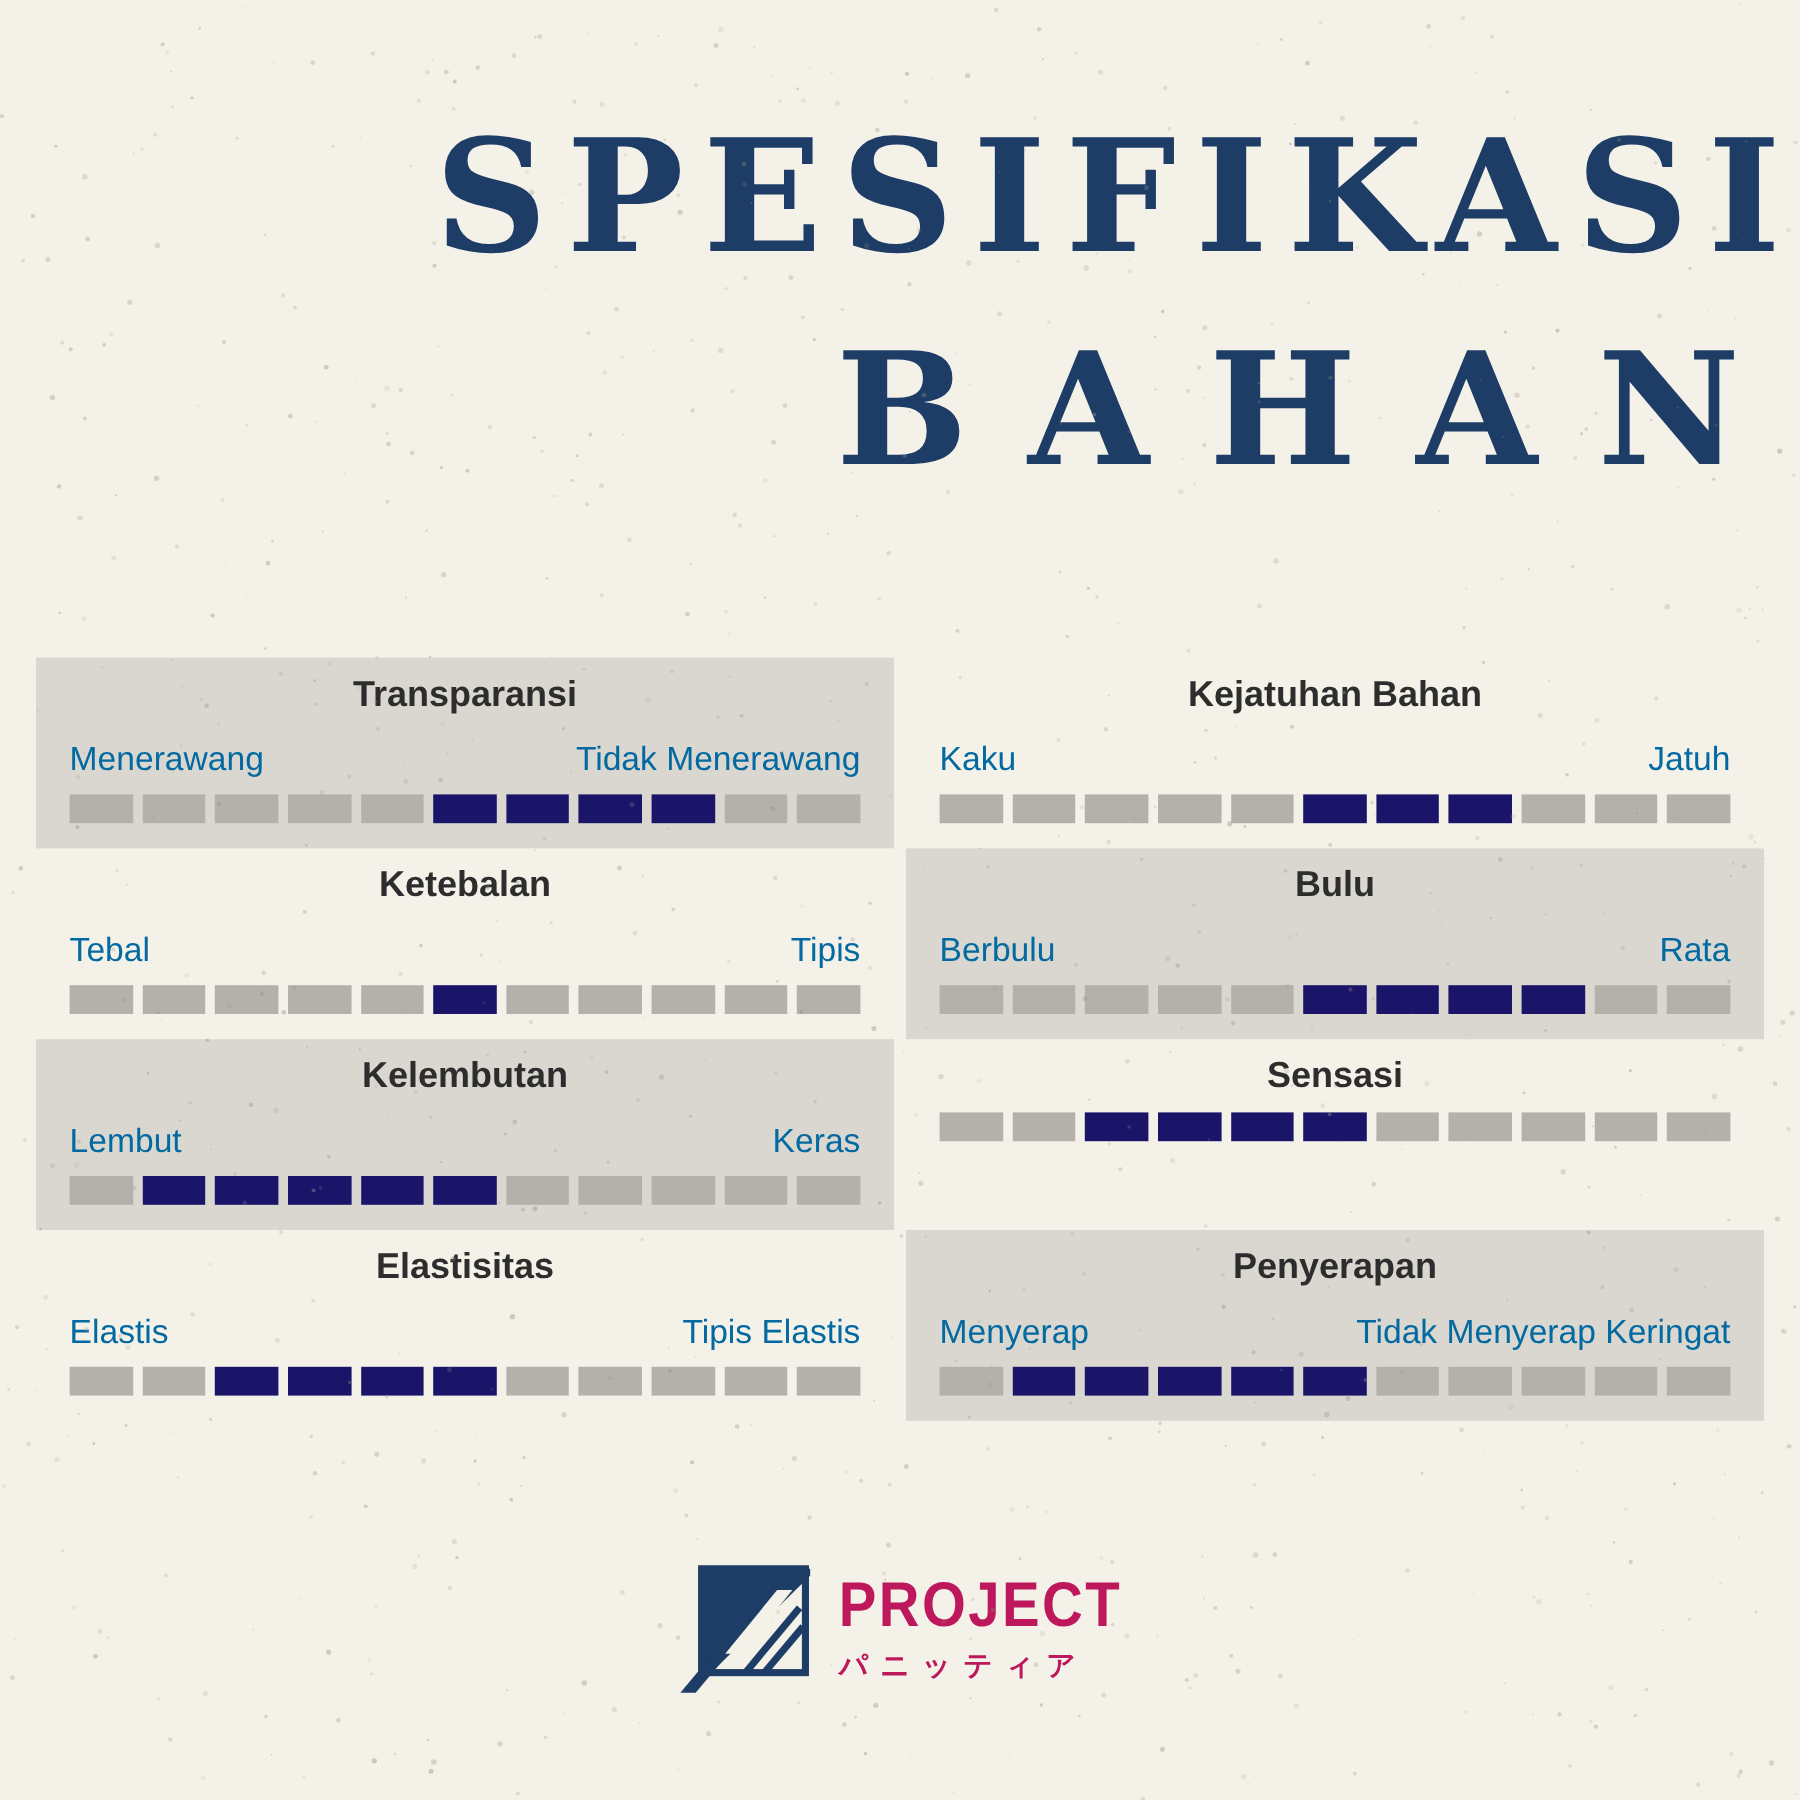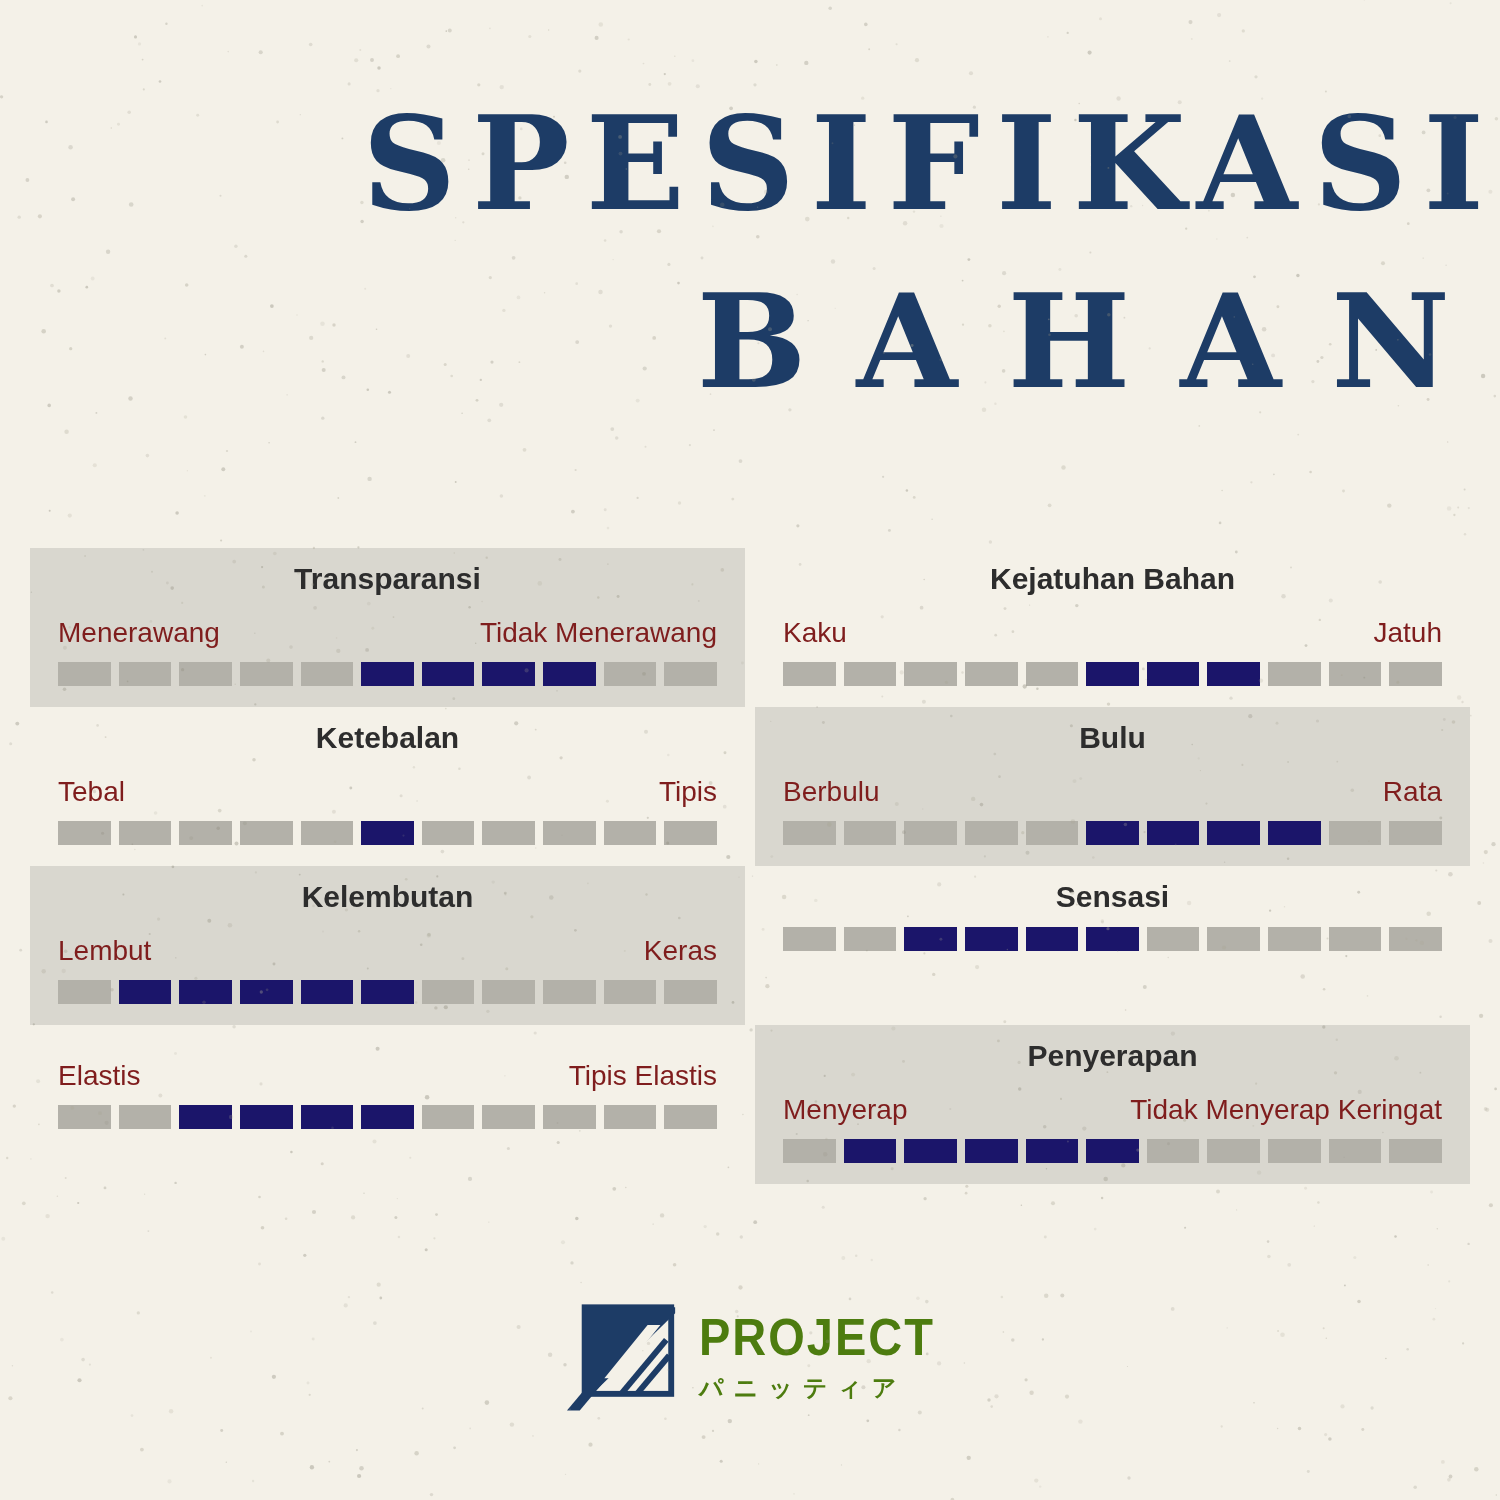--- a/index.html
+++ b/index.html
@@ -13,28 +13,28 @@
   .main-title .line1{display:block;font-size:130px;letter-spacing:16px;padding-left:16px;}
   .main-title .line2{display:block;font-size:130px;letter-spacing:50px;padding-left:75px;margin-top:48px;}
 
   
   .grid{position:absolute;top:548px;left:30px;width:1440px;z-index:2;
         display:grid;grid-template-columns:715px 715px;column-gap:10px;}
   .col{display:flex;flex-direction:column;}
   .section{height:159px;box-sizing:border-box;padding:14px 28px 0 28px;}
   .section.panel{background:#d9d7cf;}
   .sec-title{text-align:center;font-size:30px;font-weight:700;color:#2d2d2d;}
-  .labels{display:flex;justify-content:space-between;margin-top:21px;font-size:28px;color:#7f1d1d;}
+  .labels{display:flex;justify-content:space-between;margin-top:21px;font-size:28px;color:#0369a1;}
   .bar{display:flex;gap:8px;margin-top:13px;}
   .seg{flex:1;height:24px;background:#b3b1a9;}
   .seg.filled{background:#1b156a;}
 
   
   .brand{position:absolute;top:1298px;left:0;right:0;z-index:2;
-         display:flex;justify-content:center;align-items:center;gap:16px;color:#4d7c0f;}
+         display:flex;justify-content:center;align-items:center;gap:16px;color:#be185d;}
   .brand-mark{width:118px;height:116px;}
   .brand-text{display:flex;flex-direction:column;align-items:flex-start;}
   .brand-name{font-size:47px;font-weight:800;letter-spacing:2px;transform:scaleY(1.12);transform-origin:left center;}
   .brand-sub{font-size:24px;font-weight:700;letter-spacing:10px;margin-top:8px;}
 </style>
 </head>
 <body>
 
 <div class="canvas">
 
@@ -99,20 +99,21 @@
             <div class="seg filled"></div>
             <div class="seg filled"></div>
             <div class="seg"></div>
             <div class="seg"></div>
             <div class="seg"></div>
             <div class="seg"></div>
             <div class="seg"></div>
           </div>
   </div>
         <div class="section">
+    <div class="sec-title">Elastisitas</div>
     <div class="labels">
       <span>Elastis</span>
       <span>Tipis Elastis</span>
     </div>
     <div class="bar">
             <div class="seg"></div>
             <div class="seg"></div>
             <div class="seg filled"></div>
             <div class="seg filled"></div>
             <div class="seg filled"></div>

